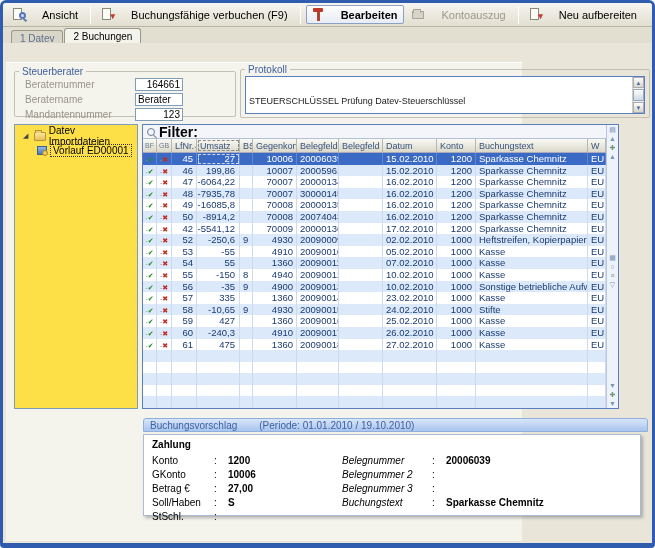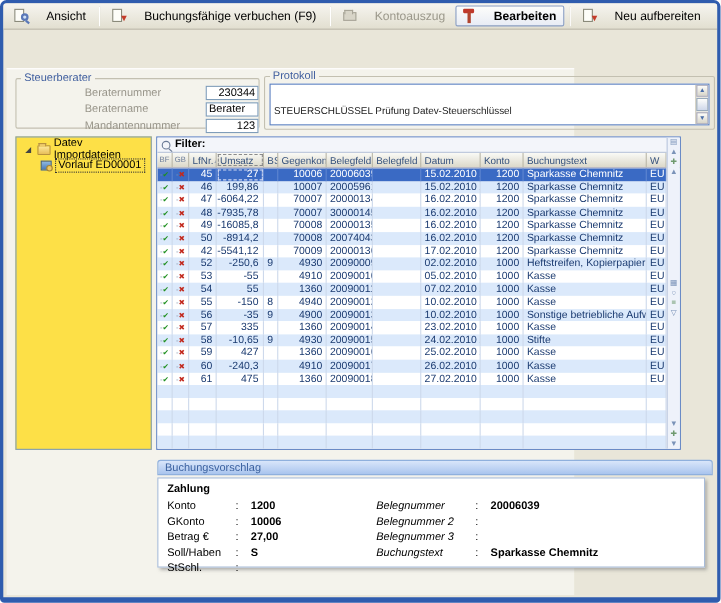--- a/index.html
+++ b/index.html
@@ -38,21 +38,21 @@
   .tabstrip { height:16px; background:#e2dfd1; display:flex; align-items:flex-end; padding-left:8px; }
   .tab { font-size:10px; padding:2px 8px 1px 8px; border:1px solid #9a9889; border-bottom:none; border-radius:3px 3px 0 0; margin-right:1px; }
   .tab.inactive { background:#d9d6c7; color:#5d6f93; height:13px; }
   .tab.active { background:#f4f3ec; color:#000; height:15px; position:relative; z-index:2; }
   
   .page { position:absolute; left:3px; top:59px; width:516px; height:479px; background:#f4f3ec; border-top:1px solid #fff; }
   
   fieldset { border:1px solid #c3c0b1; border-radius:2px; position:absolute; }
   legend { font-size:10px; color:#3f5e9e; padding:0 3px; margin-left:4px; }
   .fs-steuer { left:8px; top:3px; width:222px; height:51px; }
-  .frow { display:flex; align-items:center; height:14px; margin:0 0 1px 10px; font-size:10px; color:#98958a;justify-content:flex-end; }
+  .frow { display:flex; align-items:center; height:14px; margin:0 0 1px 10px; font-size:10px; color:#98958a; }
   .frow .flabel { width:110px; }
   .finput { width:48px; height:13px; border:1px solid #7f9db9; background:#fff; color:#000; font-size:10px; padding:0 2px; display:flex; align-items:center; }
   .finput.right { justify-content:flex-end; }
   .fs-proto { left:234px; top:1px; width:410px; height:54px; }
   .proto-box { position:absolute; left:4px; top:1px; right:4px; bottom:3px; border:1px solid #5a7fc0; background:#fff; overflow:hidden; }
   .proto-lines { position:absolute; left:3px; top:1px; right:14px; font-size:9px; line-height:9.5px; color:#222; white-space:pre; overflow:hidden; }
   .proto-sb { position:absolute; right:0; top:0; bottom:0; width:12px; background:#f0eee6; border-left:1px solid #d0cdbf; }
   .sb-btn { height:11px; background:linear-gradient(#fdfdfb,#d8d5c8); border:1px solid #aab; color:#4a6da8; font-size:6px; text-align:center; line-height:10px; }
   .sb-btn.bottom { position:absolute; bottom:0; left:0; right:0; }
   .sb-thumb { position:absolute; top:12px; left:0; right:0; height:12px; background:linear-gradient(#fdfdfb,#cfd8ea); border:1px solid #9ab; }
@@ -61,21 +61,21 @@
   .titem { display:flex; align-items:center; height:14px; gap:3px; padding-left:8px; }
   .titem.child { padding-left:22px; }
   .expander { font-size:7px; color:#444; width:8px; }
   .folder { width:12px; height:9px; background:linear-gradient(#fce79a,#e8bf5a); border:1px solid #b8923e; border-radius:1px; position:relative; flex:none; }
   .folder:before { content:""; position:absolute; left:0; top:-3px; width:5px; height:2px; background:#eecb6c; border:1px solid #b8923e; border-bottom:none; }
   .vicon { width:10px; height:9px; background:linear-gradient(#8fb8e0,#4a7ab8); border:1px solid #3a5f94; position:relative; flex:none; }
   .vicon:before { content:""; position:absolute; right:-2px; bottom:-2px; width:4px; height:4px; background:#f0c860; border:1px solid #a8842e; border-radius:50%; }
   .titem .sel-label { border:1px dotted #333; padding:0 2px; }
   
   .grid { position:absolute; left:136px; top:61px; width:477px; height:285px; border:1px solid #5a7fc0; background:#fff; overflow:hidden; }
-  .filterrow { height:14px; background:#f3f5fa; border-bottom:1px solid #b3c0d6; display:flex; align-items:center; font-size:10px; font-weight:bold; color:#000; }
+  .filterrow { height:14px; background:#f3f5fa; border-bottom:1px solid #b3c0d6; display:flex; align-items:center; font-size:14px; font-weight:bold; color:#000; }
   .fmag { width:8px; height:8px; border:1px solid #6a7a96; border-radius:50%; margin:0 4px 0 4px; position:relative; flex:none; }
   .fmag:after { content:""; position:absolute; right:-3px; bottom:-2px; width:4px; height:1px; background:#6a7a96; transform:rotate(40deg); }
   .ghead { height:14px; display:flex; background:linear-gradient(#fafaf6,#dbd8c9); border-bottom:1px solid #aab; }
   .hcell { font-size:9px; color:#36527c; border-right:1px solid #bab7a8; display:flex; align-items:center; padding-left:3px; overflow:hidden; white-space:nowrap; flex:none; }
   .hcell.tiny { font-size:7px; color:#6a7b98; justify-content:center; padding:0; }
   .hcell .sort { font-size:6px; margin-left:1px; color:#7a8aa8; }
   .hcell.focus-h { outline:1px dashed #8a8a8a; outline-offset:-2px; }
   .gbody { position:absolute; left:0; top:28px; right:12px; bottom:0; overflow:hidden; }
   .grow { display:flex; height:11.6px; background:#fff; }
   .grow.alt { background:#dbe9fb; }
@@ -134,51 +134,55 @@
     </div>
     <div class="tsep"></div>
     <div class="tbtn">
       <span class="ticon">
           <span class="doc"></span>
           <span class="redarrow">▾</span>
         </span>
       <span>Buchungsfähige verbuchen (F9)</span>
     </div>
     <div class="tsep"></div>
-    <div class="tbtn disabled">
-      <span class="ticon">
-          <span class="folder-g"></span>
-        </span>
-      <span>Kontoauszug</span>
-    </div>
     <div class="tbtn active">
       <span class="ticon">
           <span class="hammer"></span>
           <span class="hammer2"></span>
         </span>
       <span>Bearbeiten</span>
+    </div>
+    <div class="tbtn disabled">
+      <span class="ticon">
+          <span class="folder-g"></span>
+        </span>
+      <span>Kontoauszug</span>
     </div>
     <div class="tsep"></div>
     <div class="tbtn">
       <span class="ticon">
           <span class="doc"></span>
           <span class="redarrow">▾</span>
         </span>
       <span>Neu aufbereiten</span>
     </div>
   </div>
 
+  <div class="tabstrip">
+    <div class="tab inactive">1 Datev</div>
+    <div class="tab active">2 Buchungen</div>
+  </div>
 
   <div class="page">
 
     <fieldset class="fs-steuer">
       <legend>Steuerberater</legend>
       <div class="frow">
         <span class="flabel">Beraternummer</span>
-        <span class="finput right">230344</span>
+        <span class="finput right">164661</span>
       </div>
       <div class="frow">
         <span class="flabel">Beratername</span>
         <span class="finput">Berater</span>
       </div>
       <div class="frow">
         <span class="flabel">Mandantennummer</span>
         <span class="finput right">123</span>
       </div>
     </fieldset>
@@ -554,20 +558,21 @@
         <span>▽</span>
         <span class="sgap"></span>
         <span>▼</span>
         <span class="grn">✚</span>
         <span>▼</span>
       </div>
     </div>
 
     <div class="vbar">
       <span>Buchungsvorschlag</span>
+      <span>(Periode: 01.01.2010 / 19.10.2010)</span>
     </div>
 
     <div class="vpanel">
       <div class="vtitle">Zahlung</div>
       <div class="vcols">
         <div class="vcol left">
           <div class="vrow">
               <span class="vlabel">Konto</span>
               <span class="vcolon">:</span>
               <span class="vval">1200</span>

